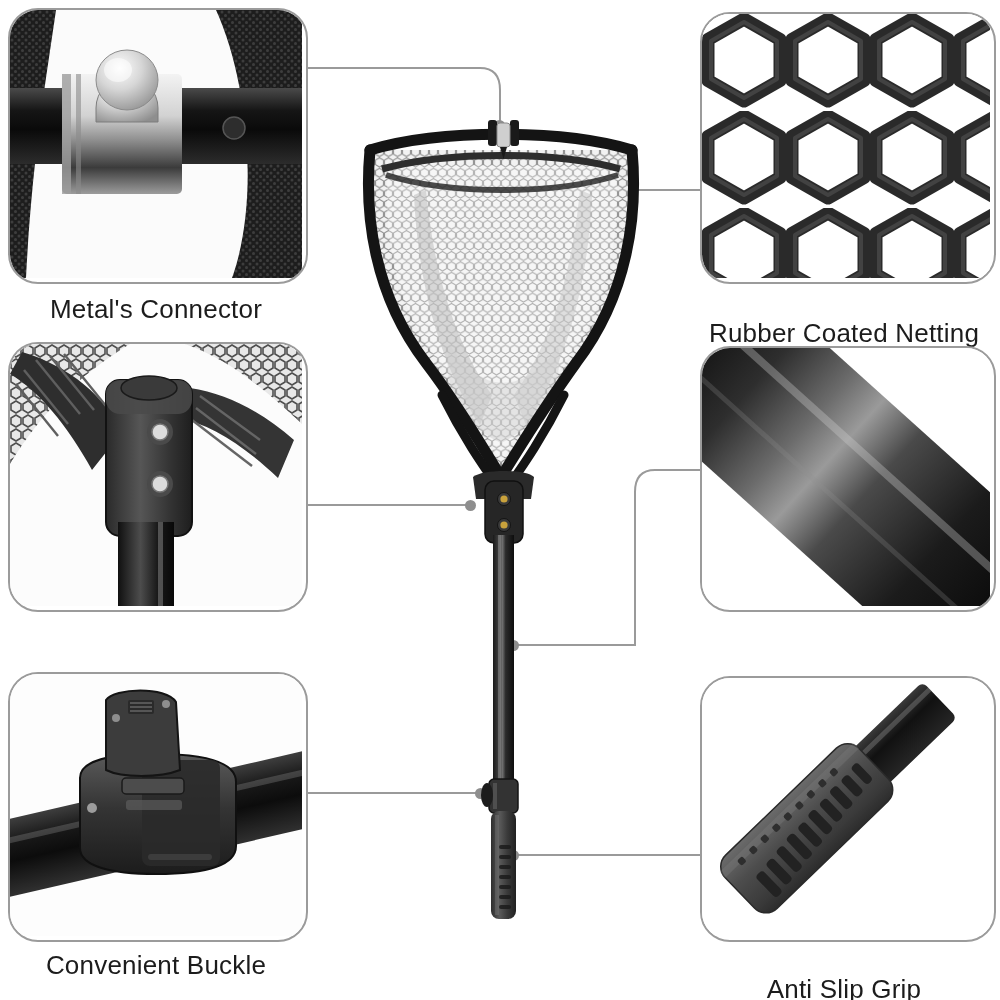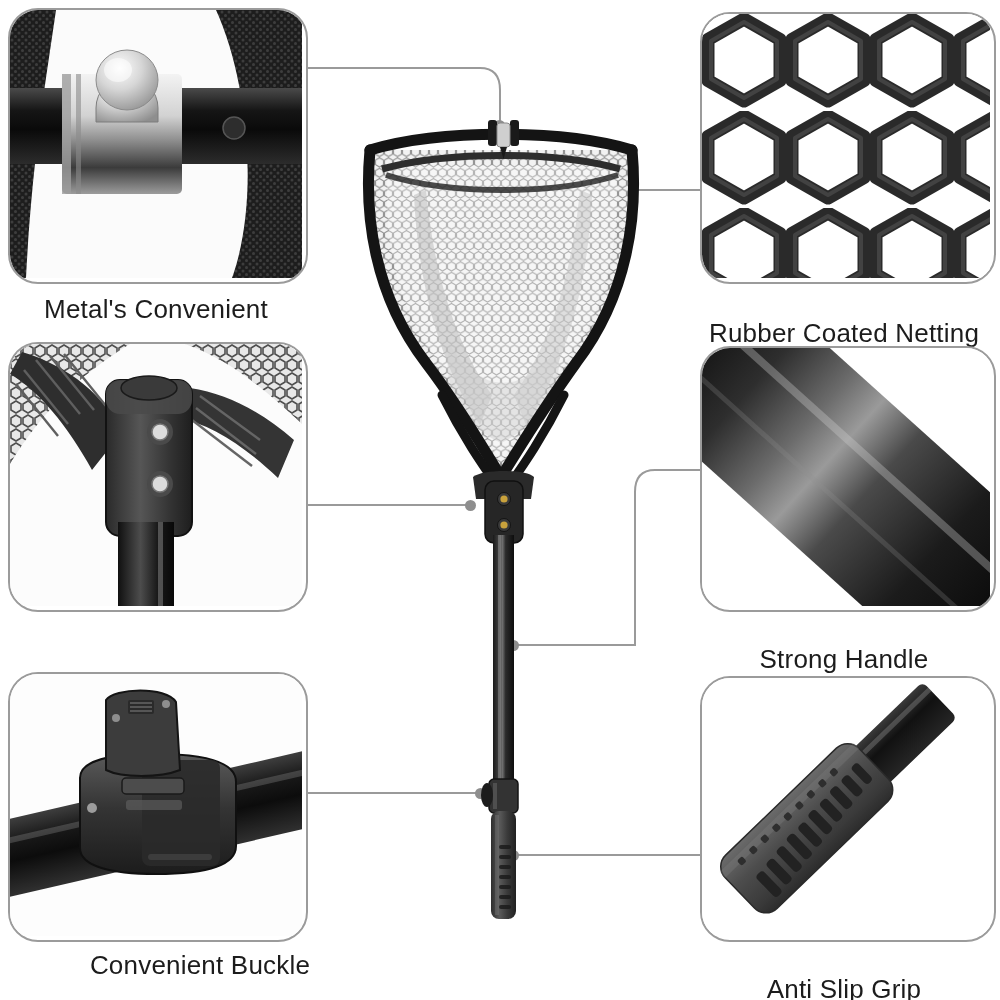--- a/index.html
+++ b/index.html
@@ -27,21 +27,21 @@
   .p-tr{left:700px;top:12px;width:292px;height:268px;}
   .p-ml{left:8px;top:342px;width:296px;height:266px;}
   .p-mr{left:700px;top:346px;width:292px;height:262px;}
   .p-bl{left:8px;top:672px;width:296px;height:266px;}
   .p-br{left:700px;top:676px;width:292px;height:262px;}
 
   .c-tl{top:294px;}
   .c-tr{top:294px;}
   .c-ml{top:620px;}
   .c-mr{top:620px;}
-  .c-bl{top:950px;padding-left:44px;}
+  .c-bl{top:950px;}
   .c-br{top:950px;text-align:center;}
   .c-tl,.c-ml,.c-bl{left:0;width:312px;}
   .c-tr,.c-mr,.c-br{left:688px;width:312px;margin-top:24px;}
   .dot{position:absolute;width:11px;height:11px;border-radius:50%;background:#8e8e8e;}
 
   svg.leadsvg{position:absolute;left:0;top:0;width:1000px;height:1000px;overflow:visible;}
   svg.leadsvg path{fill:none;stroke:#9a9a9a;stroke-width:2;}
 
   
   #product{position:absolute;left:330px;top:95px;width:350px;height:830px;}
@@ -216,21 +216,21 @@
         <rect x="66" y="64" width="5" height="120" fill="#8a8a8a" opacity="0.6"></rect>
 
         <path d="M86,98 a31,31 0 0 1 62,0 L148,112 L86,112 Z" fill="url(#mcBtn)" stroke="#7d7d7d" stroke-width="1"></path>
         <ellipse cx="117" cy="70" rx="31" ry="30" fill="url(#mcBtn)" stroke="#8b8b8b" stroke-width="1"></ellipse>
         <ellipse cx="108" cy="60" rx="14" ry="12" fill="#ffffff" opacity="0.55"></ellipse>
 
         <ellipse cx="224" cy="118" rx="11" ry="11" fill="#2d2d2d" stroke="#555" stroke-width="1.5"></ellipse>
       </svg>
     </div>
   </div>
-  <div class="caption c-tl">Metal's Convenient</div>
+  <div class="caption c-tl">Metal's Connector</div>
 
   <div class="panel p-tr">
     <div class="frame">
       <svg width="288" height="264" viewBox="0 0 288 264">
         <defs>
           <pattern id="bigHex" width="84" height="97" patternUnits="userSpaceOnUse">
             <rect width="84" height="97" fill="#ffffff"></rect>
             <path d="M42,5 L78,25.5 L78,66.5 L42,87 L6,66.5 L6,25.5 Z" fill="none" stroke="#2a2a2a" stroke-width="13" stroke-linejoin="round"></path>
             <path d="M42,8 L75,27 L75,65 L42,84 L9,65 L9,27 Z" fill="none" stroke="#4c4c4c" stroke-width="4" stroke-linejoin="round" opacity="0.7"></path>
           </pattern>
@@ -315,21 +315,20 @@
         </defs>
         <rect width="288" height="258" fill="#ffffff"></rect>
         <g transform="rotate(42 144 129)">
           <rect x="-60" y="44" width="410" height="170" fill="url(#shTube)"></rect>
           <rect x="-60" y="96" width="410" height="8" fill="#cfcfcf" opacity="0.35"></rect>
           <rect x="-60" y="150" width="410" height="5" fill="#8f8f8f" opacity="0.25"></rect>
         </g>
       </svg>
     </div>
   </div>
-  <div class="caption c-mr">Strong Handle</div>
 
   <div class="panel p-bl">
     <div class="frame">
       <svg width="292" height="262" viewBox="0 0 292 262">
         <defs>
           <linearGradient id="cbTube" x1="0" y1="0" x2="0" y2="1">
             <stop offset="0" stop-color="#3e3e3e"></stop>
             <stop offset="0.3" stop-color="#181818"></stop>
             <stop offset="0.55" stop-color="#0c0c0c"></stop>
             <stop offset="1" stop-color="#303030"></stop>

